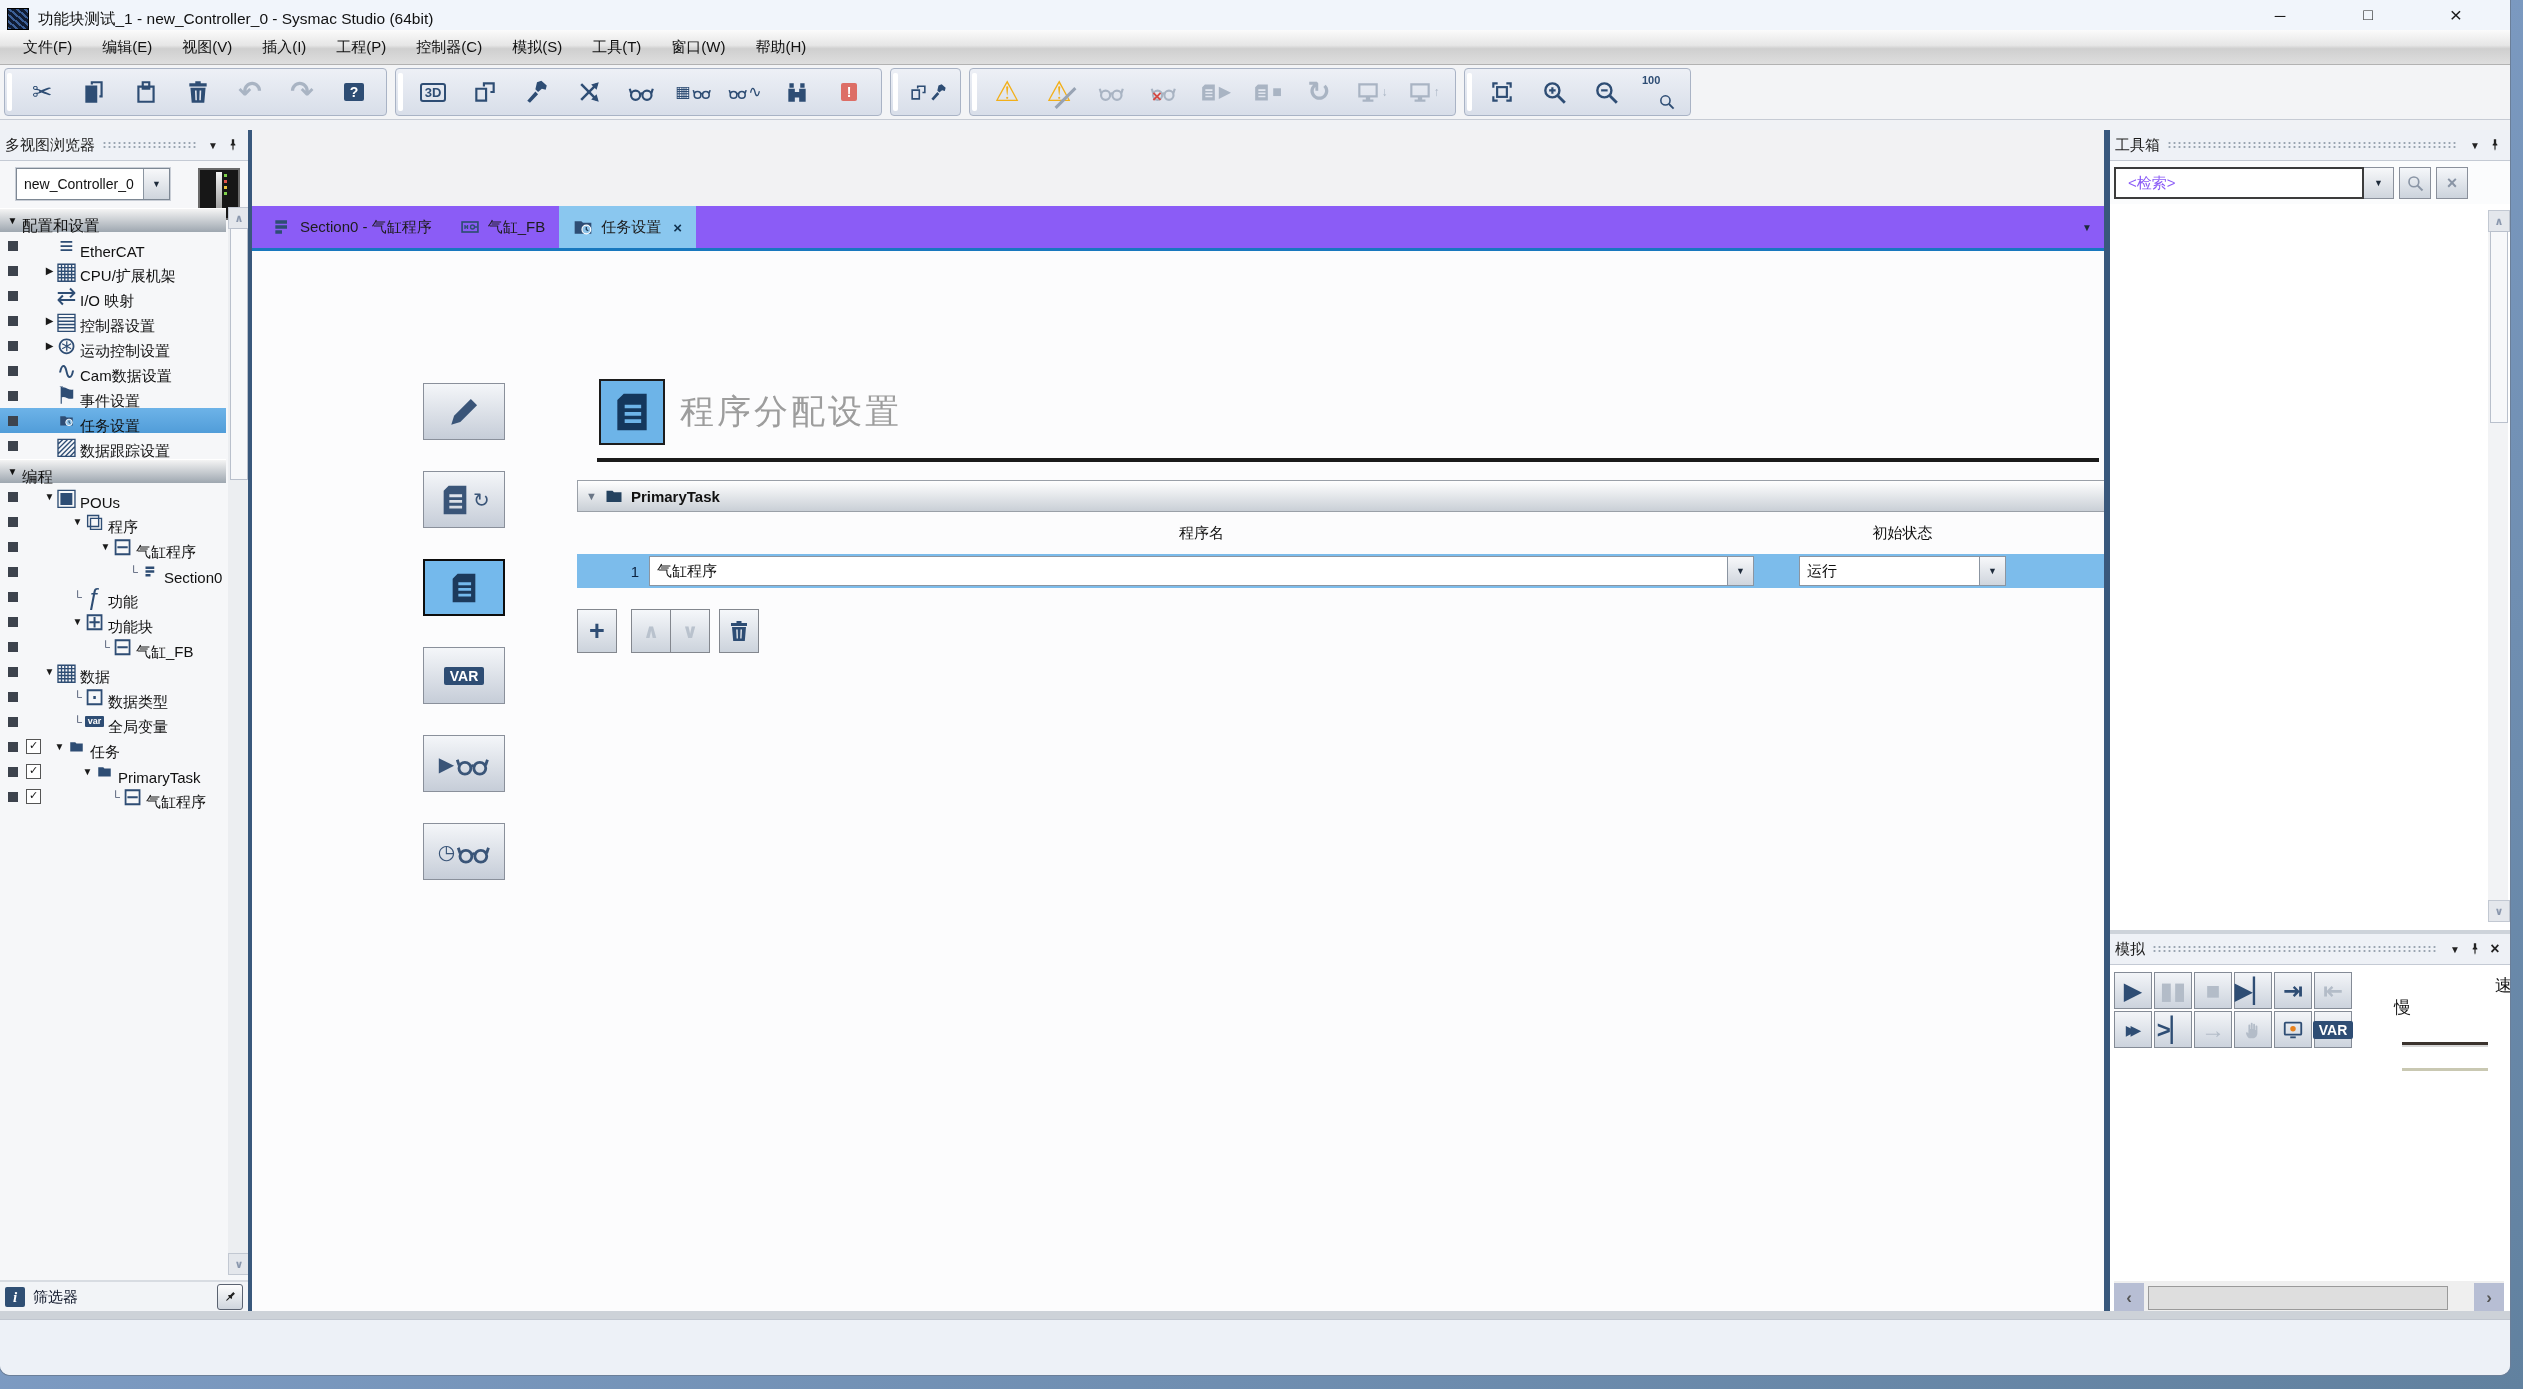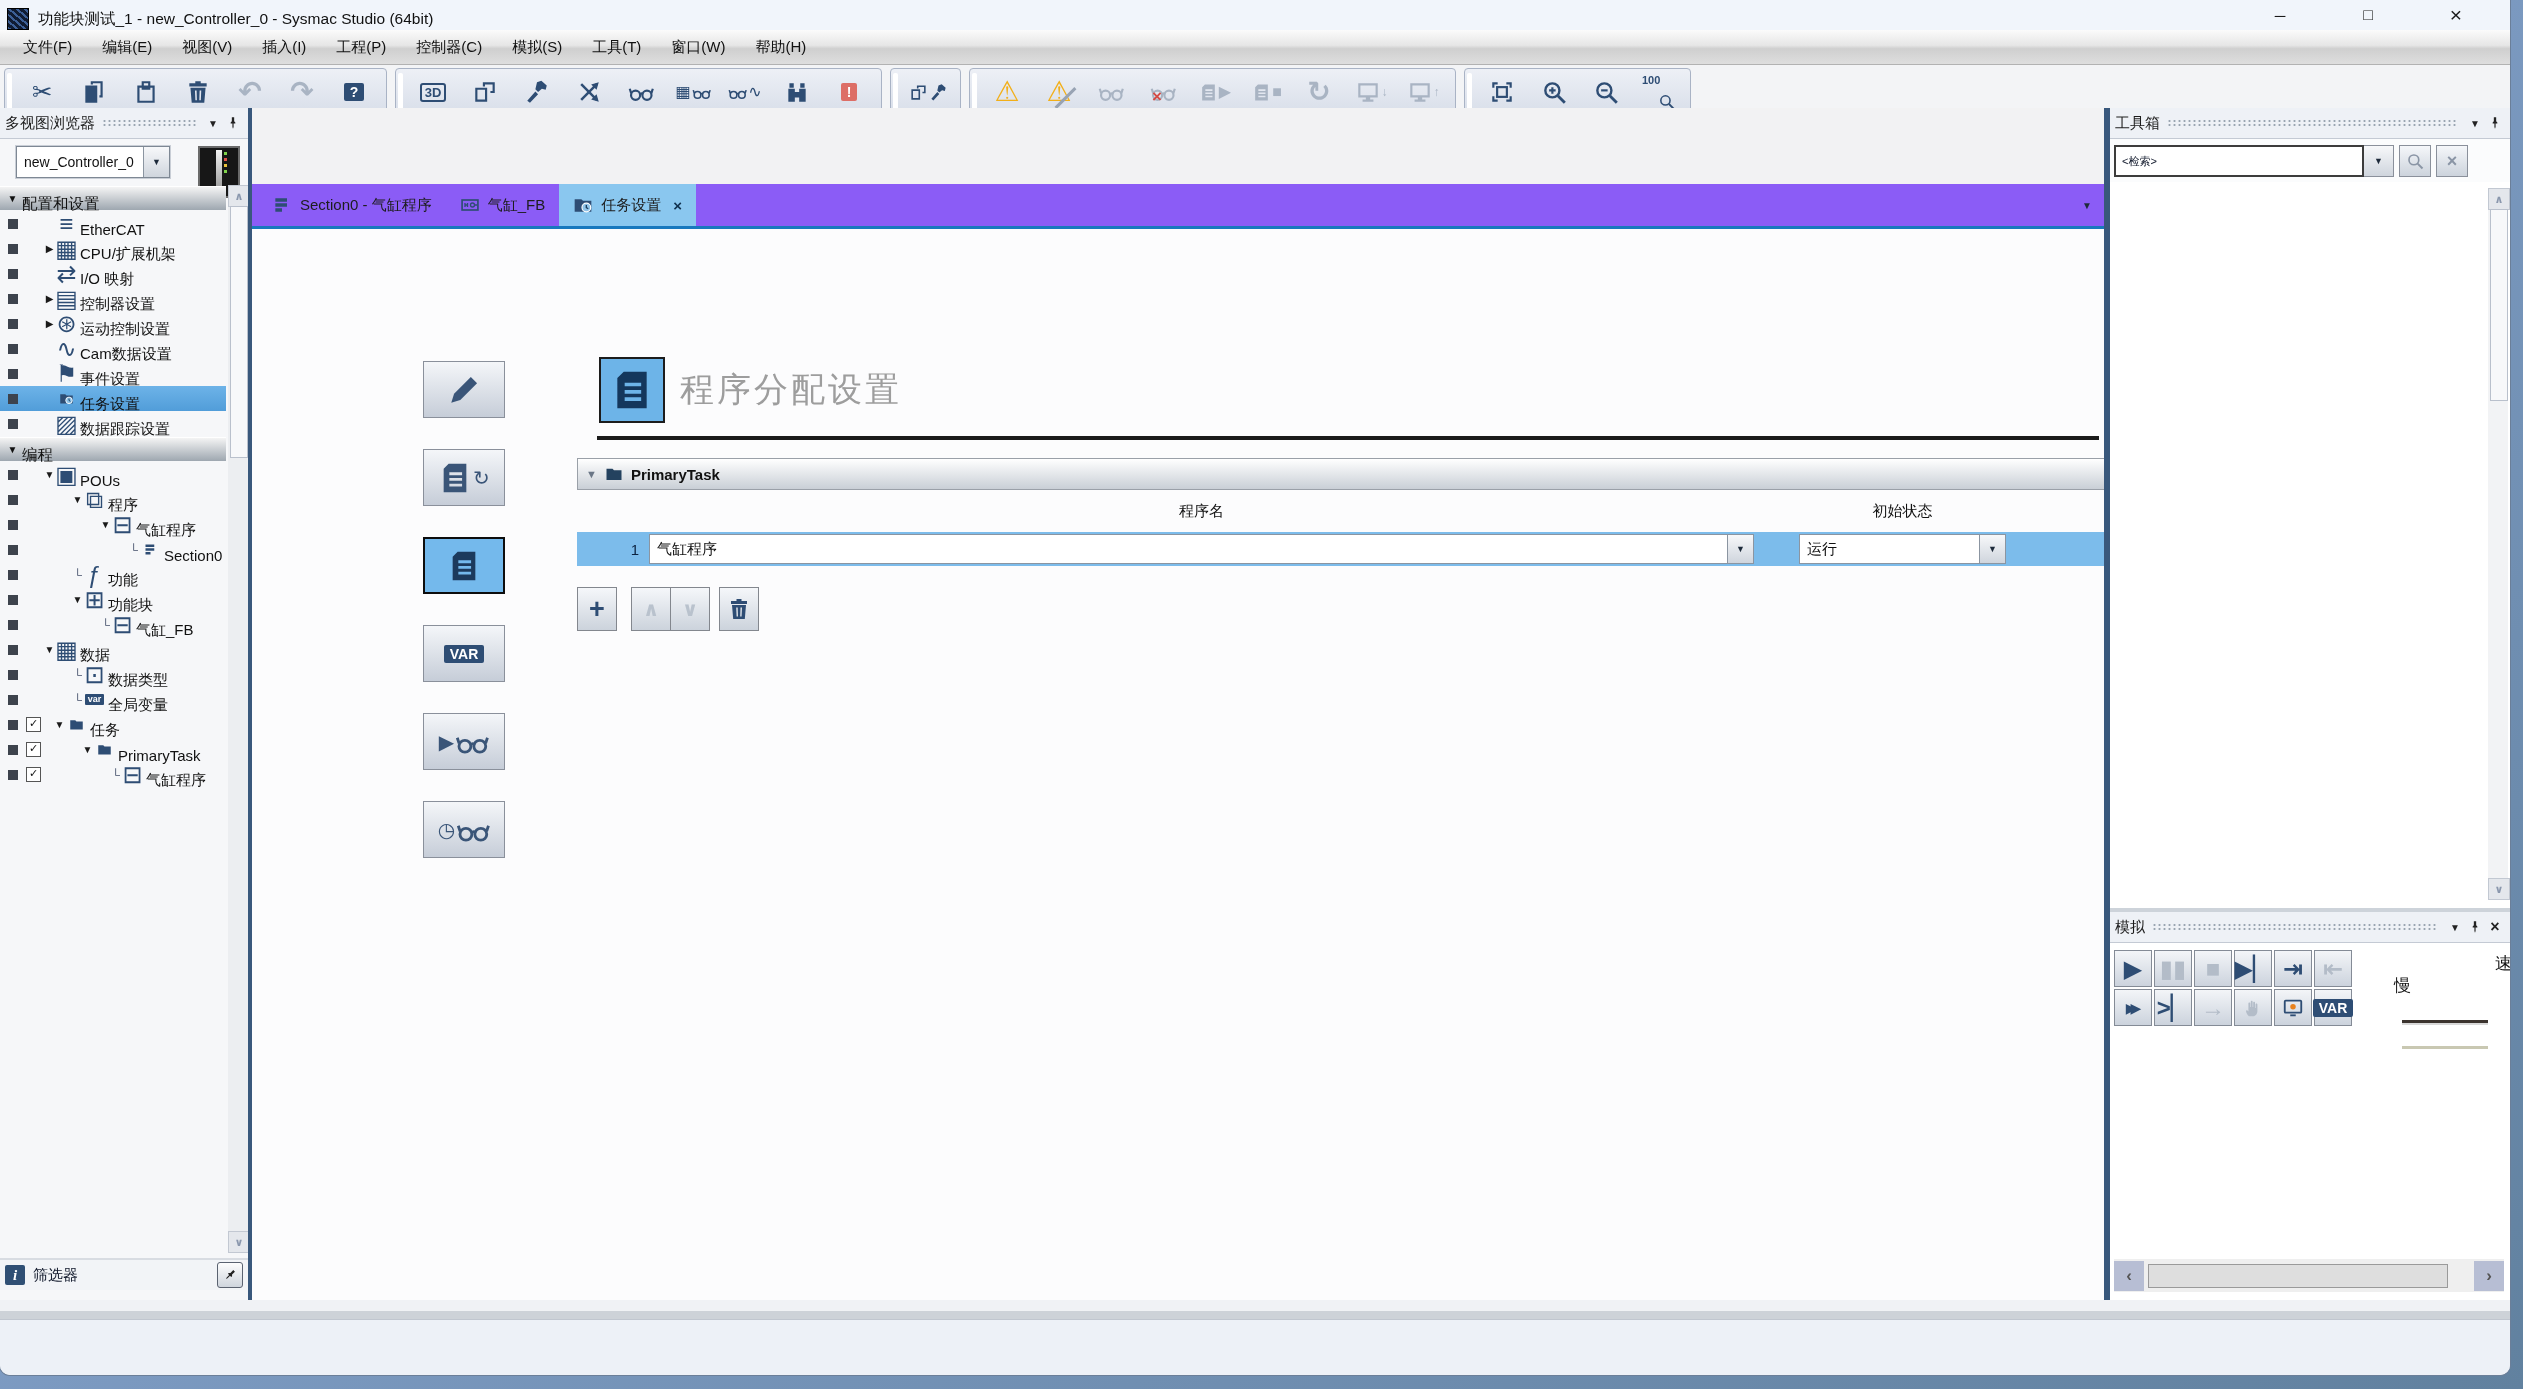--- a/index.html
+++ b/index.html
@@ -41,21 +41,21 @@
   .obadge{border:2px solid currentColor;border-radius:3px;font-size:13px;font-weight:bold;padding:1px 3px;}
   .vbadge{background:#2e4d74;color:#fff;font-size:9px;font-weight:bold;padding:1px 3px;border-radius:1px;}
   .yellow{color:#f2af19;}
   .slash{position:absolute;width:3px;height:28px;background:#98a3b3;transform:rotate(45deg);left:18px;top:6px;}
   .redx{position:absolute;left:2px;bottom:0px;color:#d44a44;font-weight:bold;font-size:17px;}
   .z100{position:relative;width:40px;height:38px;}
   .t100{position:absolute;top:2px;left:4px;font-size:11px;font-weight:bold;}
   .mag100{position:absolute;bottom:1px;right:3px;width:17px;height:17px;}
 
   
-  .workspace{position:absolute;left:0;top:108px;width:2510px;height:1192px;}
+  .workspace{position:absolute;left:0;top:130px;width:2510px;height:1192px;}
   .split{position:absolute;top:0;height:100%;background:#39587c;}
   .split-l{left:248px;width:4px;}
   .split-r{left:2104px;width:6px;}
 
   
   .ph{height:30px;display:flex;align-items:center;padding:0 5px;background:#eef1f6;border-bottom:1px solid #c4cad4;}
   .ph-title{font-size:15px;color:#1c1c1c;white-space:nowrap;}
   .ph-dots{flex:1;height:9px;margin:0 7px;
     background-image:radial-gradient(#9aa5b1 1px,transparent 1.3px);background-size:5px 4px;}
   .ph-btn{width:20px;height:22px;display:flex;align-items:center;justify-content:center;color:#222;font-size:10px;}
@@ -144,21 +144,21 @@
     display:flex;align-items:center;justify-content:center;color:#2e4d74;box-sizing:border-box;}
   .act .svgi{width:24px;height:24px;}
   .act.plusbtn{margin-right:14px;font-size:27px;font-weight:bold;}
   .act.dis{color:#b9c2cd;font-size:20px;font-weight:bold;}
   .act.down{margin-left:-1px;margin-right:9px;}
 
   
   .panel-right{position:absolute;left:2110px;top:0;width:400px;height:100%;background:#fff;overflow:hidden;}
   .search-row{display:flex;align-items:center;padding:6px 4px 5px 4px;background:#fbfcfd;}
   .search-box{display:flex;width:250px;height:32px;border:2px solid #3c3c3c;background:#fff;align-items:center;box-sizing:border-box;}
-  .search-text{flex:1;font-size:11px;color:#0f172a;padding-left:6px;white-space:nowrap;}
+  .search-text{flex:1;font-size:15px;color:#8b5cf6;padding-left:12px;white-space:nowrap;}
   .sq-btn{width:32px;height:32px;border:1px solid #8a909b;background:linear-gradient(#f5f7fa,#ccd3dc);
     display:flex;align-items:center;justify-content:center;margin-left:5px;color:#8a95a5;box-sizing:border-box;flex:none;}
   .sq-btn .svgi{width:18px;height:18px;}
   .search-dd-btn{width:30px;height:32px;border:1px solid #8a909b;border-left:none;
     background:linear-gradient(#f7f8fa,#cfd5dd);display:flex;align-items:center;justify-content:center;
     font-size:9px;color:#1d2a3a;flex:none;box-sizing:border-box;}
   .xgray{font-size:18px;font-weight:bold;}
   .tb-list{position:absolute;left:0;top:77px;right:24px;bottom:394px;background:#fff;}
   .tb-scroll{position:absolute;right:2px;top:80px;width:20px;height:712px;background:#f2f3f5;}
   .sim{position:absolute;left:0;right:0;top:800px;bottom:0;border-top:4px solid #cdd3da;background:#fff;}

